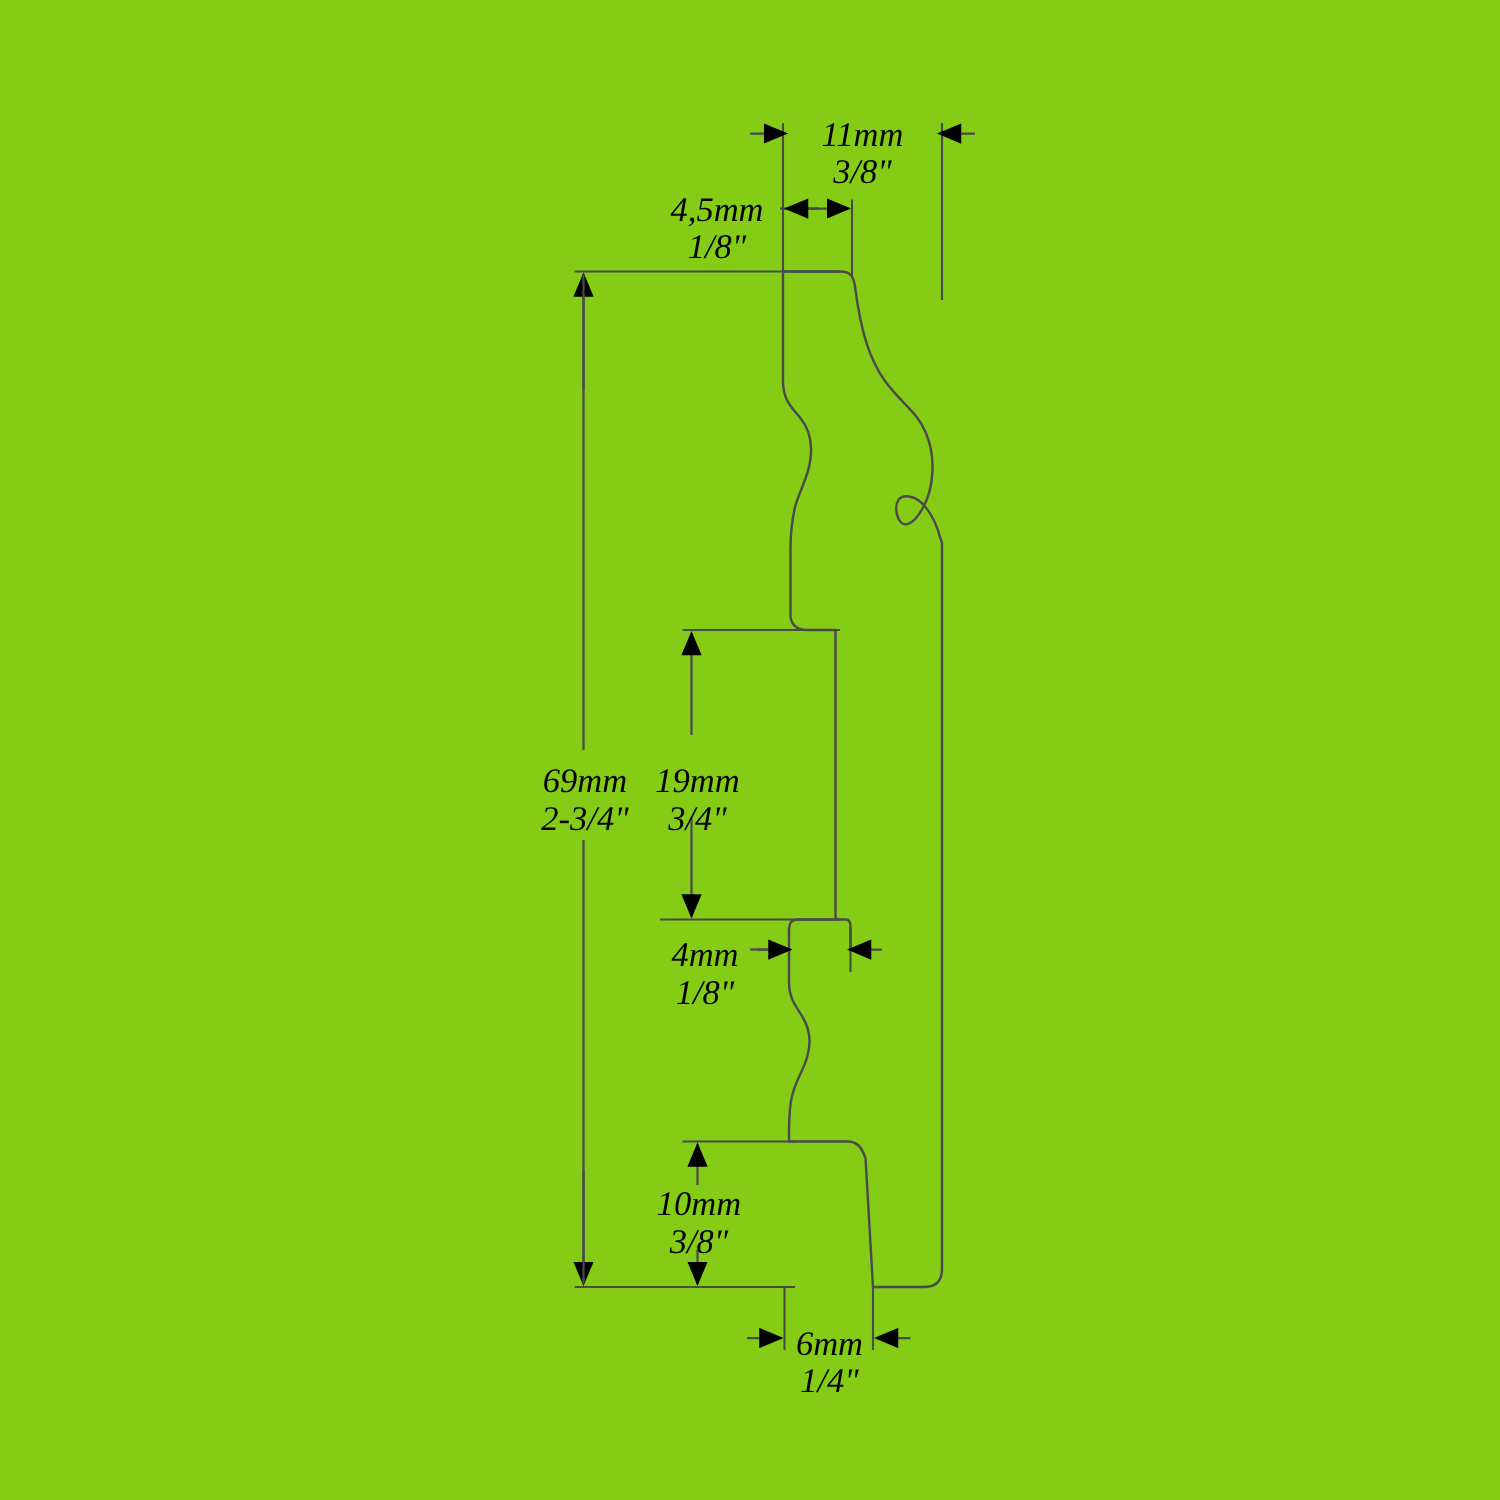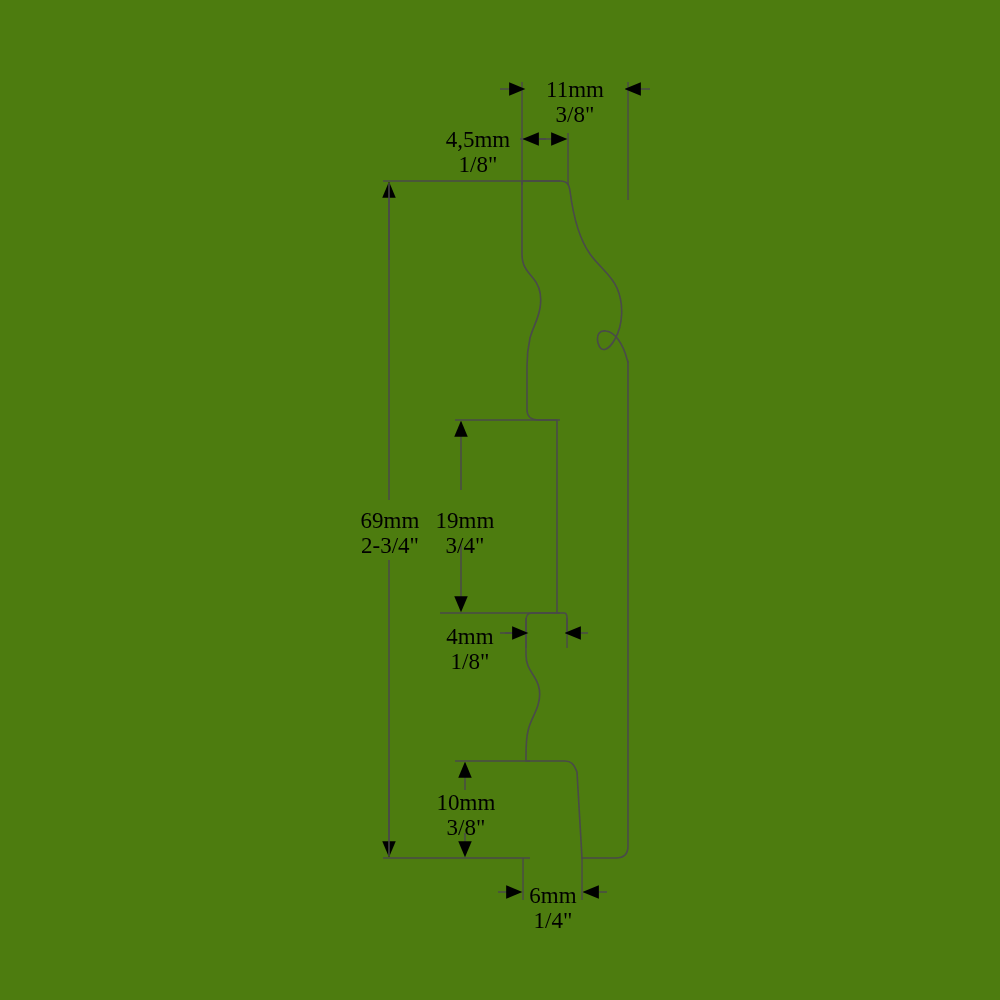--- a/index.html
+++ b/index.html
@@ -11,21 +11,22 @@
   body {
     width: 1000px;
     height: 1000px;
     font-family: "Liberation Serif", "DejaVu Serif", serif;
     overflow: hidden;
   }
   #drawing-root {
     position: relative;
     width: 1000px;
     height: 1000px;
-    background: #4d7c0f;
+    background: #84cc16;
+    font-style: italic;
   }
   svg#drawing-svg {
     position: absolute;
     top: 0;
     left: 0;
     width: 1000px;
     height: 1000px;
     display: block;
   }
   .dim-text {

